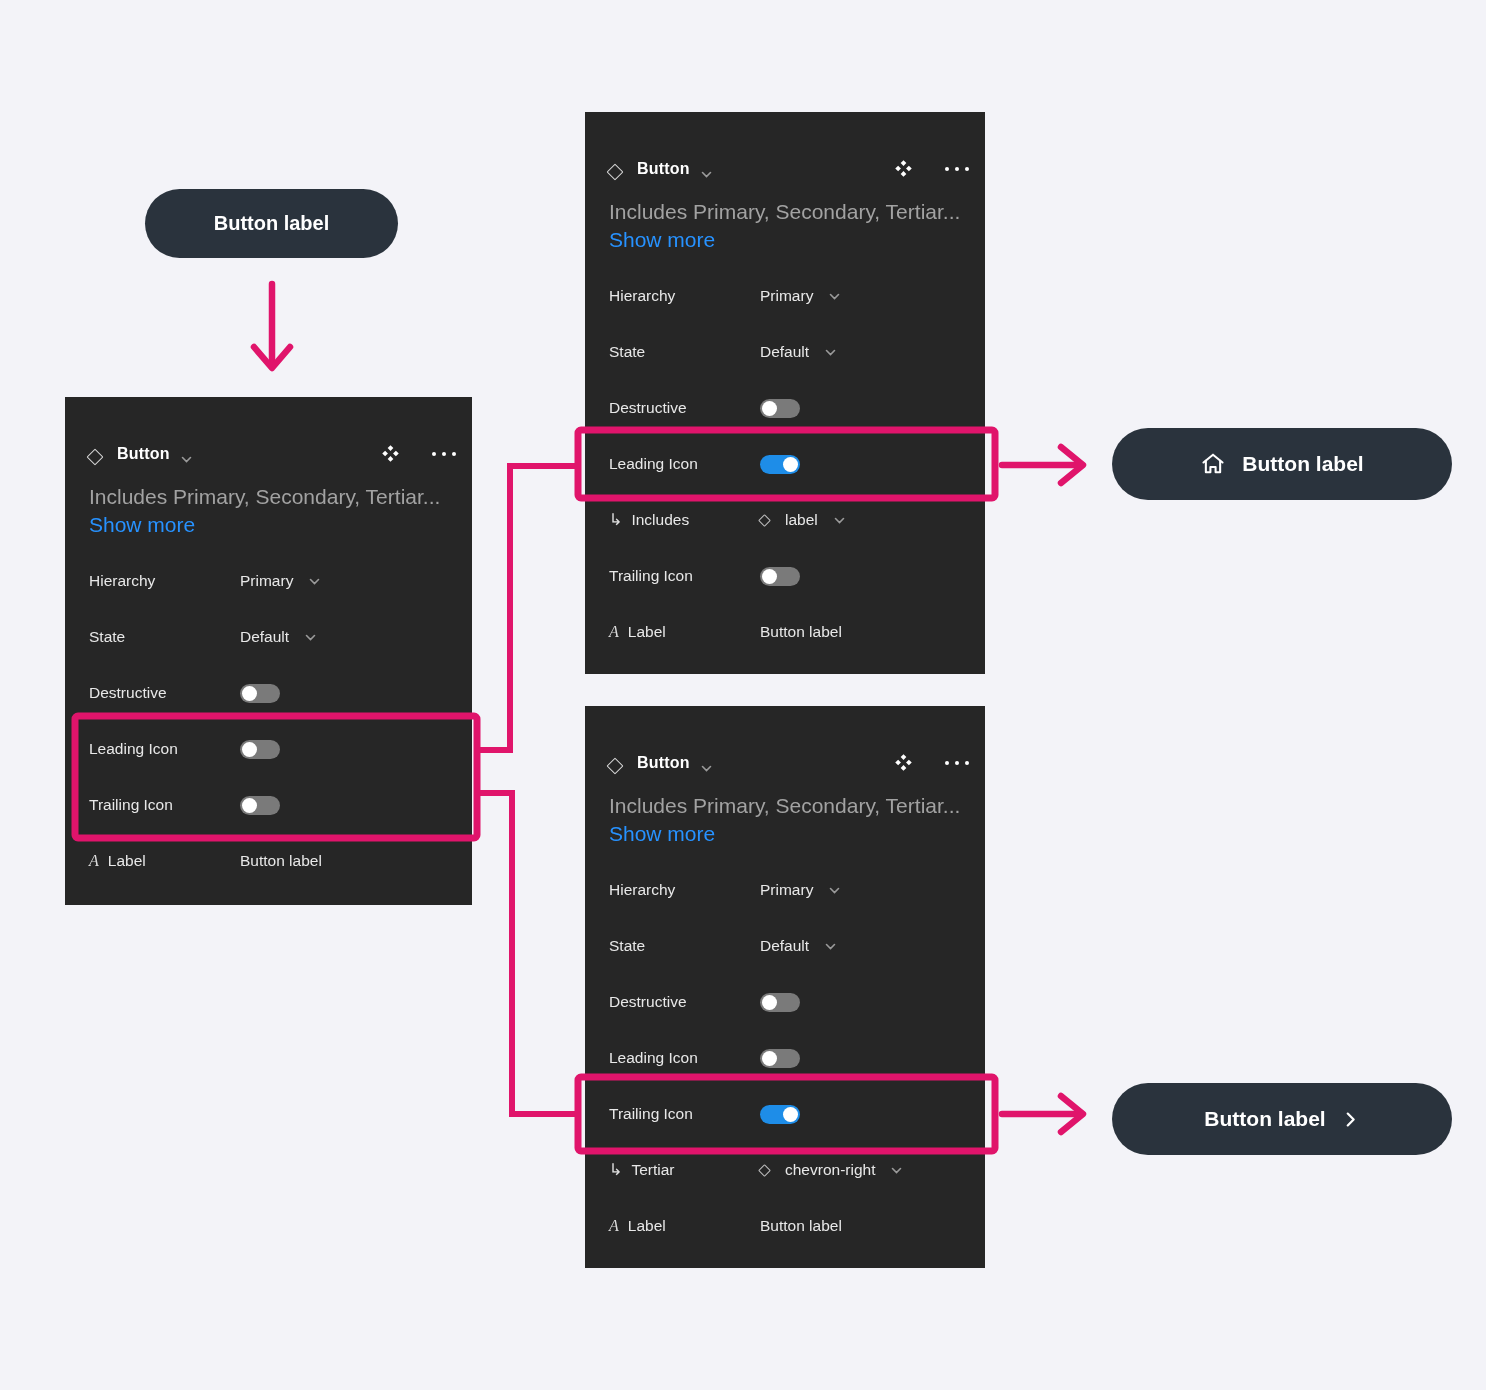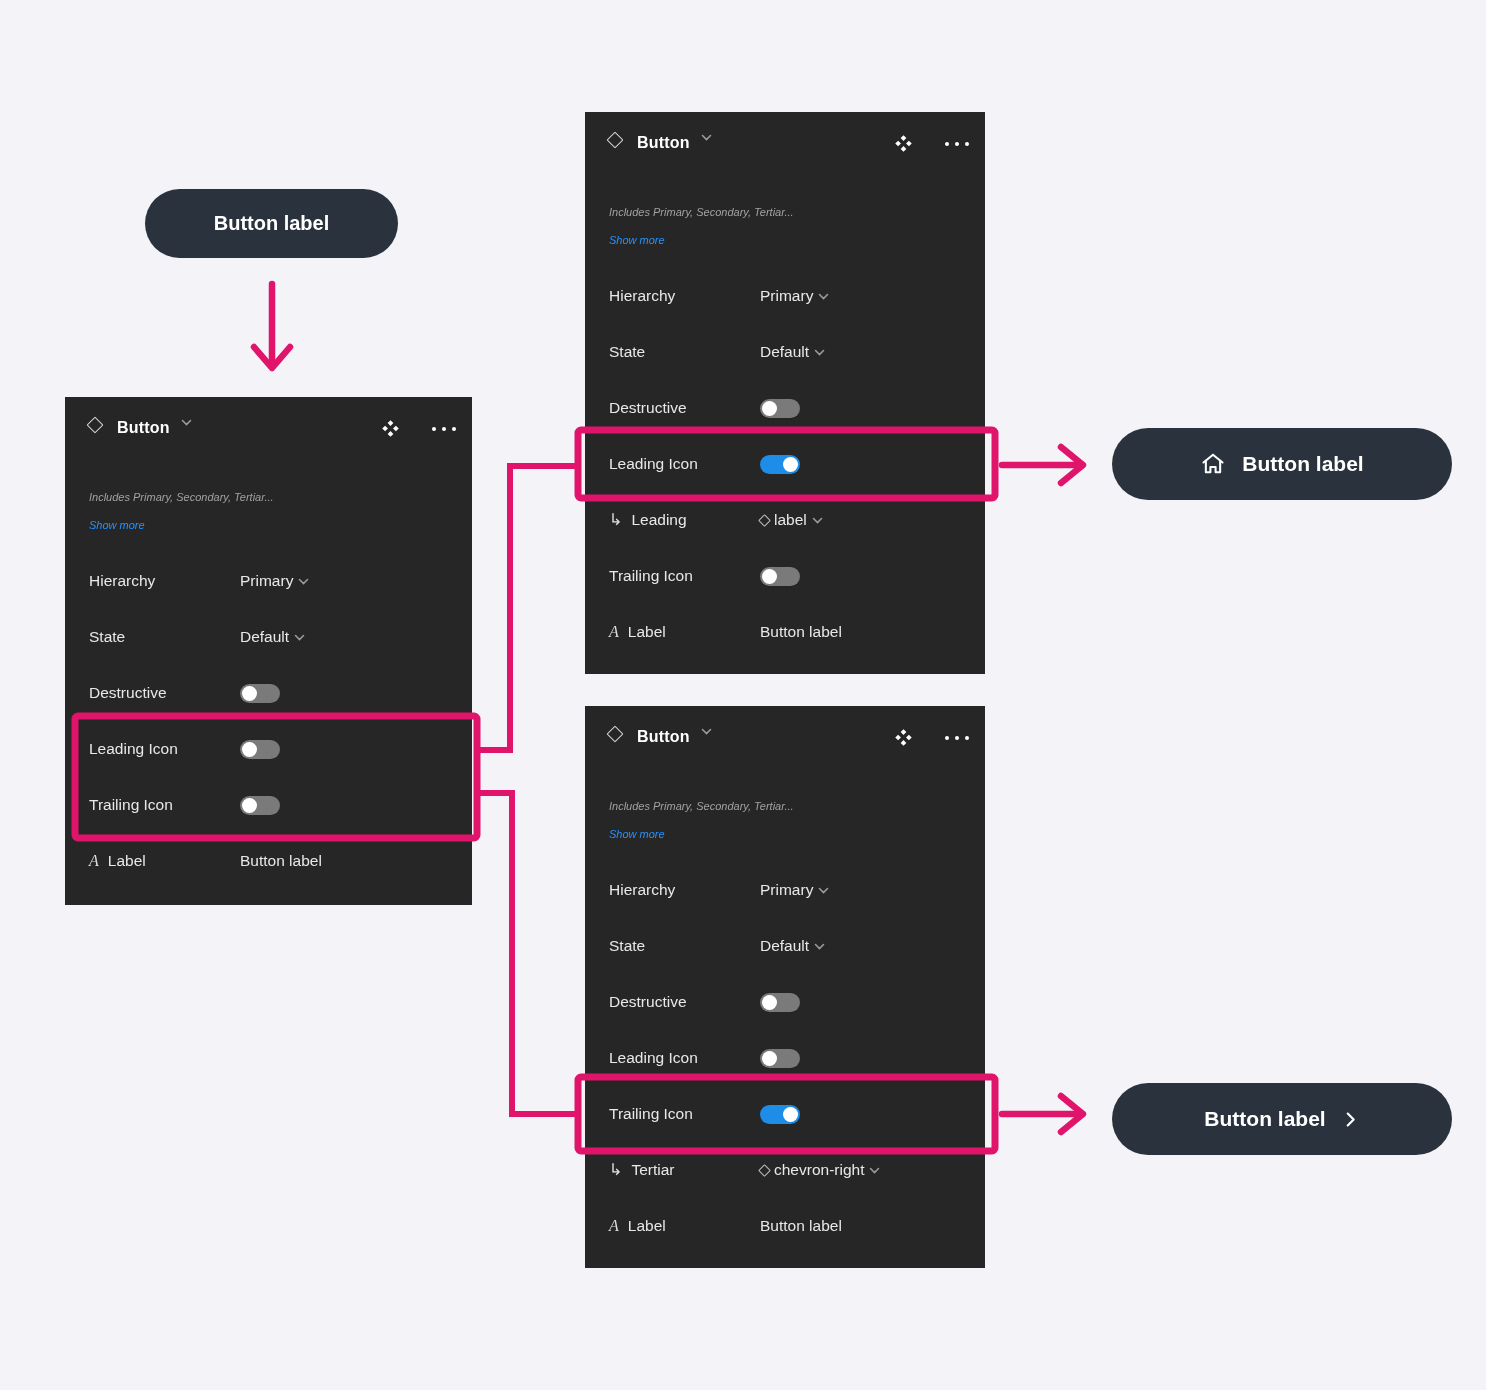--- a/index.html
+++ b/index.html
@@ -21,39 +21,39 @@
     background:var(--background);
     font-family:"Liberation Sans",sans-serif;
   }
 
   
   .panel{
     position:absolute;
     background:var(--panel-background);
     color:var(--row-text);
   }
-  .panel-header{display:flex;align-items:flex-start;height:44px;margin:22px 14px 0 24px;}
+  .panel-header{display:flex;align-items:flex-end;height:44px;margin:22px 14px 0 24px;}
   .diamond-lg{
     width:12px;height:12px;border:1.6px solid #D4D4D4;transform:rotate(45deg);
     flex:0 0 auto;margin-right:16px;border-radius:1px;
   }
   .panel-title{font-size:16px;font-weight:bold;color:var(--text-primary);letter-spacing:.2px;}
   .chev{flex:0 0 auto;}
   .panel-title-chev{margin-left:11px;}
   .hdr-right{margin-left:auto;display:flex;align-items:center;gap:32px;padding-right:2px;}
   .dots{display:flex;gap:6px;align-items:center;}
   .dots i{width:4px;height:4px;border-radius:50%;background:#fff;display:block;}
-  .panel-desc{margin:20px 24px 0 24px;font-size:11px;line-height:28px;color:var(--text-secondary);font-style:italic;}
+  .panel-desc{margin:20px 24px 0 24px;font-size:21px;line-height:28px;color:var(--text-secondary);}
   .show-more{color:var(--link-blue);cursor:pointer;margin-top:15px;}
   .rows{margin-top:14px;}
   .prop-row{position:relative;height:56px;display:flex;align-items:center;padding-left:24px;font-size:15.5px;color:var(--row-text);}
   .prop-label{display:flex;align-items:center;gap:9px;}
   .hook{font-size:16px;color:#E0E0E0;position:relative;top:-1px;}
   .a-icon{font-family:"Liberation Serif",serif;font-style:italic;font-size:16px;color:#DADADA;}
-  .prop-value{position:absolute;left:175px;display:flex;align-items:center;gap:5px;}
+  .prop-value{position:absolute;left:175px;display:flex;align-items:center;gap:16px;}
   .mini-diamond{width:9px;height:9px;border:1.5px solid #BDBDBD;transform:rotate(45deg);border-radius:1px;flex:0 0 auto;}
 
   
   .toggle{position:relative;width:40px;height:19px;border-radius:10px;background:var(--toggle-off-gray);cursor:pointer;}
   .toggle .knob{position:absolute;top:2px;left:2px;width:15px;height:15px;border-radius:50%;background:#fff;}
   .toggle.on{background:var(--toggle-on-blue);}
   .toggle.on .knob{left:23px;}
 
   
   .pill{
@@ -218,21 +218,21 @@
         <span class="prop-label">Leading Icon</span>
         <span class="prop-value">
             <span class="toggle on">
               <span class="knob"></span>
             </span>
           </span>
       </div>
       <div class="prop-row">
         <span class="prop-label">
           <span class="hook">↳</span>
-          <span>Leading</span>
+          <span>Includes</span>
         </span>
         <span class="prop-value">
           <span class="mini-diamond"></span>
           <span>label</span>
           <svg class="chev icon" width="11" height="7" viewBox="0 0 11 7">
               <path d="M1.5 1.5l4 4 4-4" stroke="#9A9A9A" stroke-width="1.6" fill="none" stroke-linecap="round"></path>
             </svg>
         </span>
       </div>
       <div class="prop-row">

